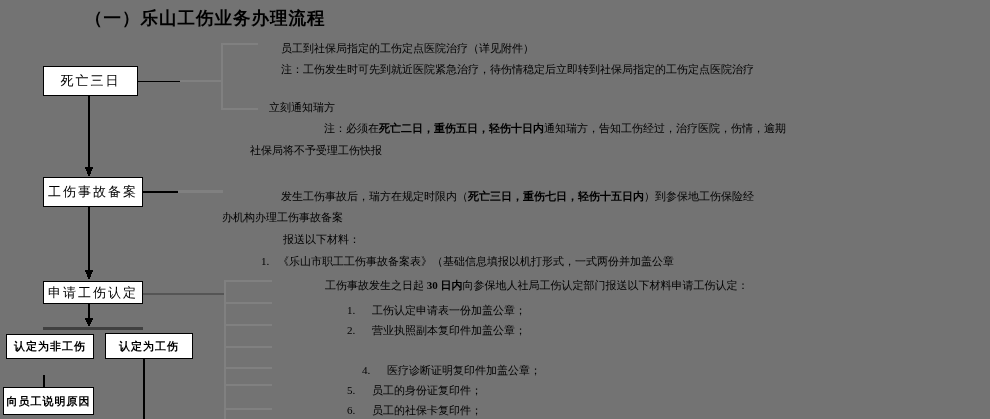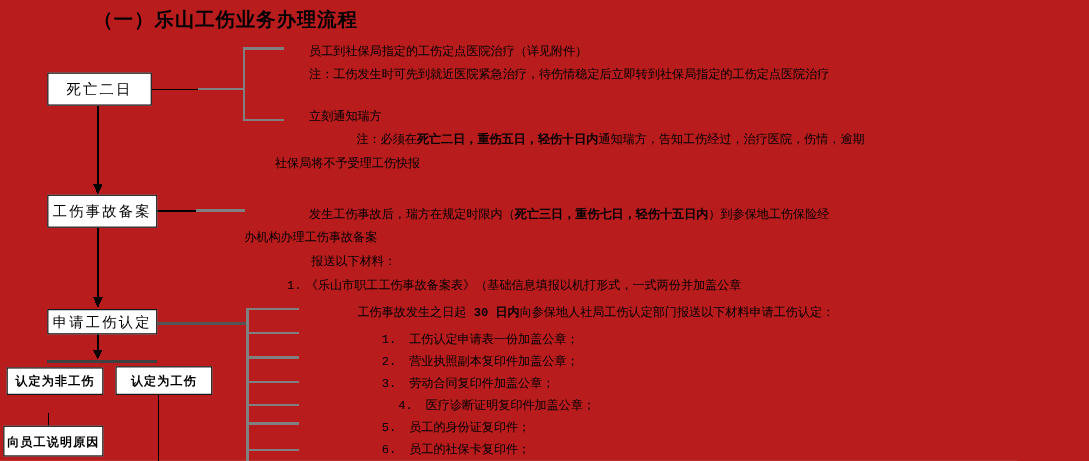--- a/index.html
+++ b/index.html
@@ -1,18 +1,18 @@
 <!DOCTYPE html>
 <html><head>
 <meta charset="utf-8">
 <style>
   html,body { margin:0; padding:0; background:#fff; }
   .page {
-    position:relative; width:990px; height:419px; background:#b91c1c;
-    font-family:Liberation Mono, monospace; color:#000; overflow:hidden;
+    position:relative; width:990px; height:419px; background:#737373;
+    font-family:Liberation Serif, serif; color:#000; overflow:hidden;
   }
   .title {
     position:absolute; left:85px; top:6px;
     font-size:17.5px; font-weight:bold; letter-spacing:1px; white-space:nowrap;
   }
   .box {
     position:absolute; border:1px solid #000; background:#fff;
     display:flex; align-items:center; justify-content:center;
     white-space:nowrap; box-sizing:border-box;
   }
@@ -66,42 +66,42 @@
     <line x1="43" y1="328.5" x2="143" y2="328.5" stroke="#404040" stroke-width="2.5"></line>
 
     <line x1="44" y1="375" x2="44" y2="389" stroke="#000" stroke-width="1.4"></line>
 
     <line x1="144" y1="359" x2="144" y2="419" stroke="#000" stroke-width="1.4"></line>
   </svg>
 
   <div class="title">（一）乐山工伤业务办理流程</div>
 
   <div class="box box-main" style="left:43px; top:66px; width:95px; height:30px;">
-    <span>死亡二日</span>
+    <span>死亡三日</span>
   </div>
   <div class="box box-main" style="left:43px; top:177px; width:100px; height:30px;">
     <span>工伤事故备案</span>
   </div>
   <div class="box box-main" style="left:43px; top:281px; width:100px; height:23px;">
     <span>申请工伤认定</span>
   </div>
   <div class="box box-small" style="left:6px; top:334px; width:88px; height:25px;text-align:center;">
     <span>认定为非工伤</span>
   </div>
   <div class="box box-small" style="left:105px; top:333px; width:88px; height:26px;">
     <span>认定为工伤</span>
   </div>
   <div class="box box-small" style="left:3px; top:387px; width:91px; height:28px;">
     <span>向员工说明原因</span>
   </div>
 
   <div class="t" style="left:281px; top:40px;">员工到社保局指定的工伤定点医院治疗（详见附件）</div>
   <div class="t" style="left:281px; top:61px;">注：工伤发生时可先到就近医院紧急治疗，待伤情稳定后立即转到社保局指定的工伤定点医院治疗</div>
 
-  <div class="t" style="left:281px; top:99px;">立刻通知瑞方</div>
+  <div class="t" style="left:269px; top:99px;">立刻通知瑞方</div>
   <div class="t" style="left:303px; top:120px;margin-left:21px;">
     <span>注：必须在</span><b>死亡二日，重伤五日，轻伤十日内</b><span>通知瑞方，告知工伤经过，治疗医院，伤情，逾期</span>
   </div>
   <div class="t" style="left:250px; top:142px;">社保局将不予受理工伤快报</div>
 
   <div class="t" style="left:281px; top:188px;">
     <span>发生工伤事故后，瑞方在规定时限内（</span><b>死亡三日，重伤七日，轻伤十五日内</b><span>）到参保地工伤保险经</span>
   </div>
   <div class="t" style="left:222px; top:209px;">办机构办理工伤事故备案</div>
   <div class="t" style="left:283px; top:231px;">报送以下材料：</div>
@@ -111,23 +111,20 @@
   <div class="t" style="left:325px; top:277px;">
     <span>工伤事故发生之日起 </span><b>30 日内</b><span>向参保地人社局工伤认定部门报送以下材料申请工伤认定：</span>
   </div>
 
   <div class="t" style="left:347px; top:302px;">
     <span class="no no-sub">1.</span><span>工伤认定申请表一份加盖公章；</span>
   </div>
   <div class="t" style="left:347px; top:322px;">
     <span class="no no-sub">2.</span><span>营业执照副本复印件加盖公章；</span>
   </div>
-  <div class="t" style="left:347px; top:342px;">
-    <span class="no no-sub">3.</span><span>劳动合同复印件加盖公章；</span>
-  </div>
   <div class="t" style="left:347px; top:362px;margin-left:15px;">
     <span class="no no-sub">4.</span><span>医疗诊断证明复印件加盖公章；</span>
   </div>
   <div class="t" style="left:347px; top:382px;">
     <span class="no no-sub">5.</span><span>员工的身份证复印件；</span>
   </div>
   <div class="t" style="left:347px; top:402px;">
     <span class="no no-sub">6.</span><span>员工的社保卡复印件；</span>
   </div>
 

